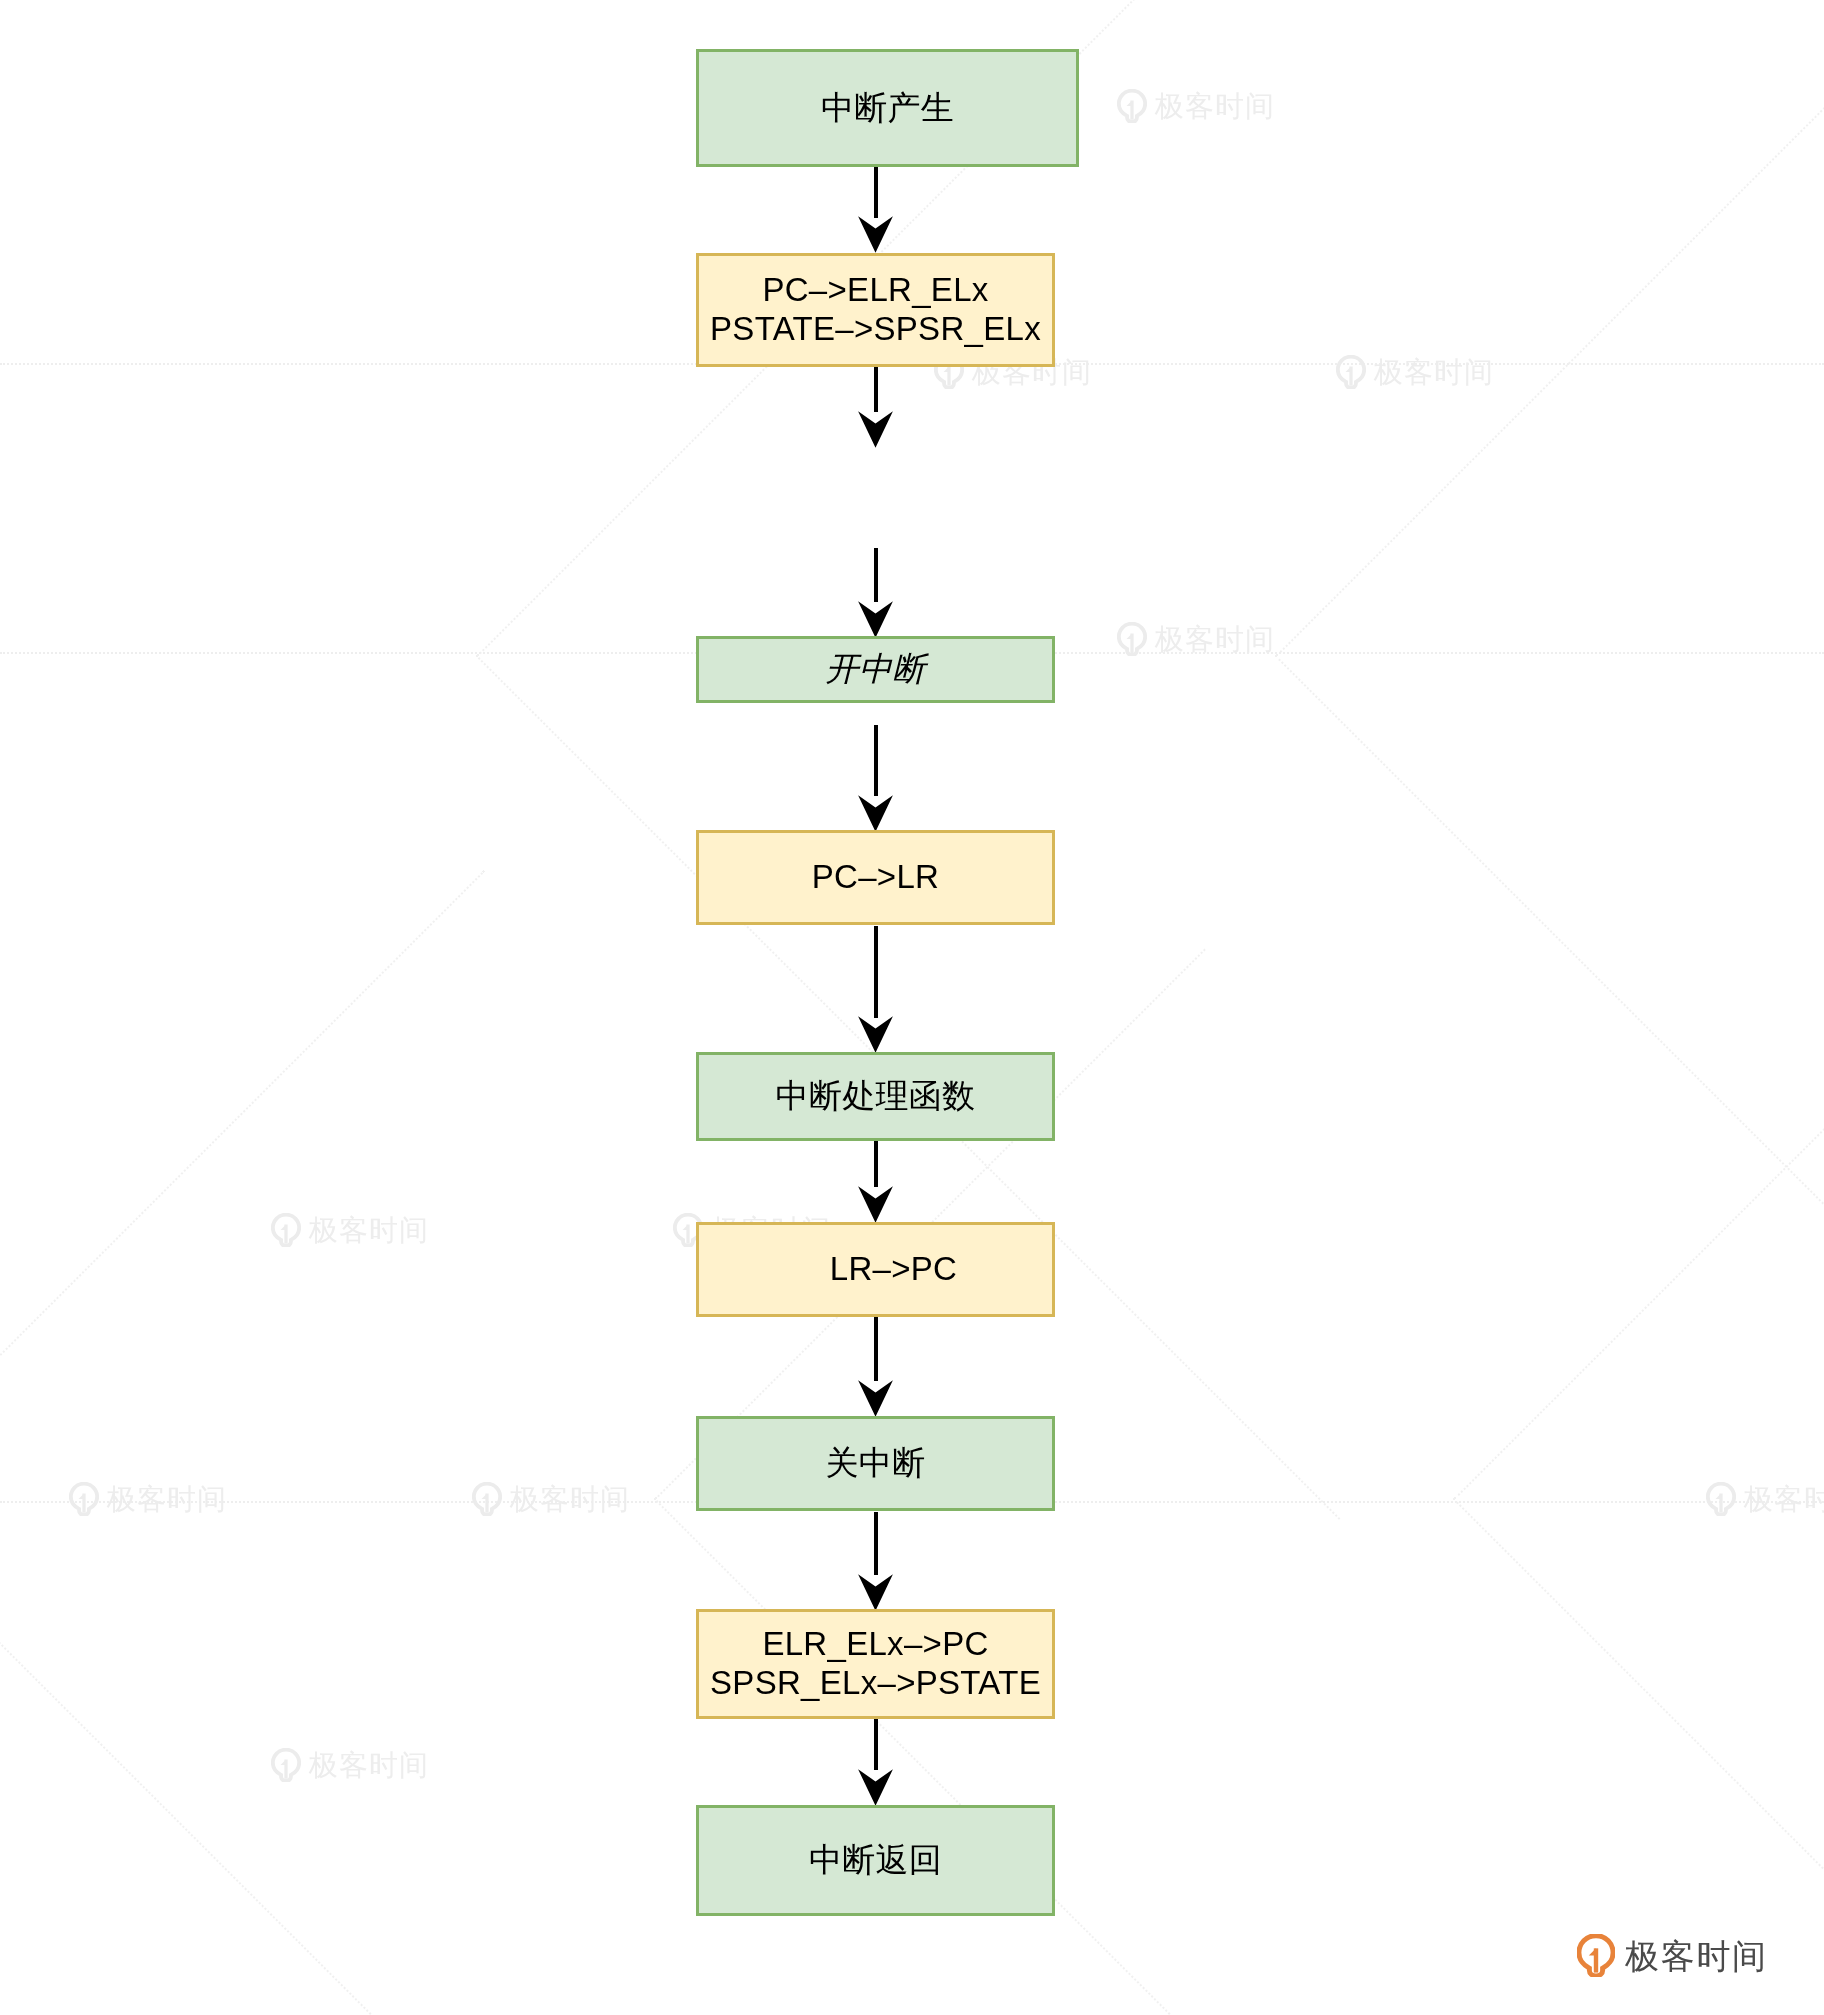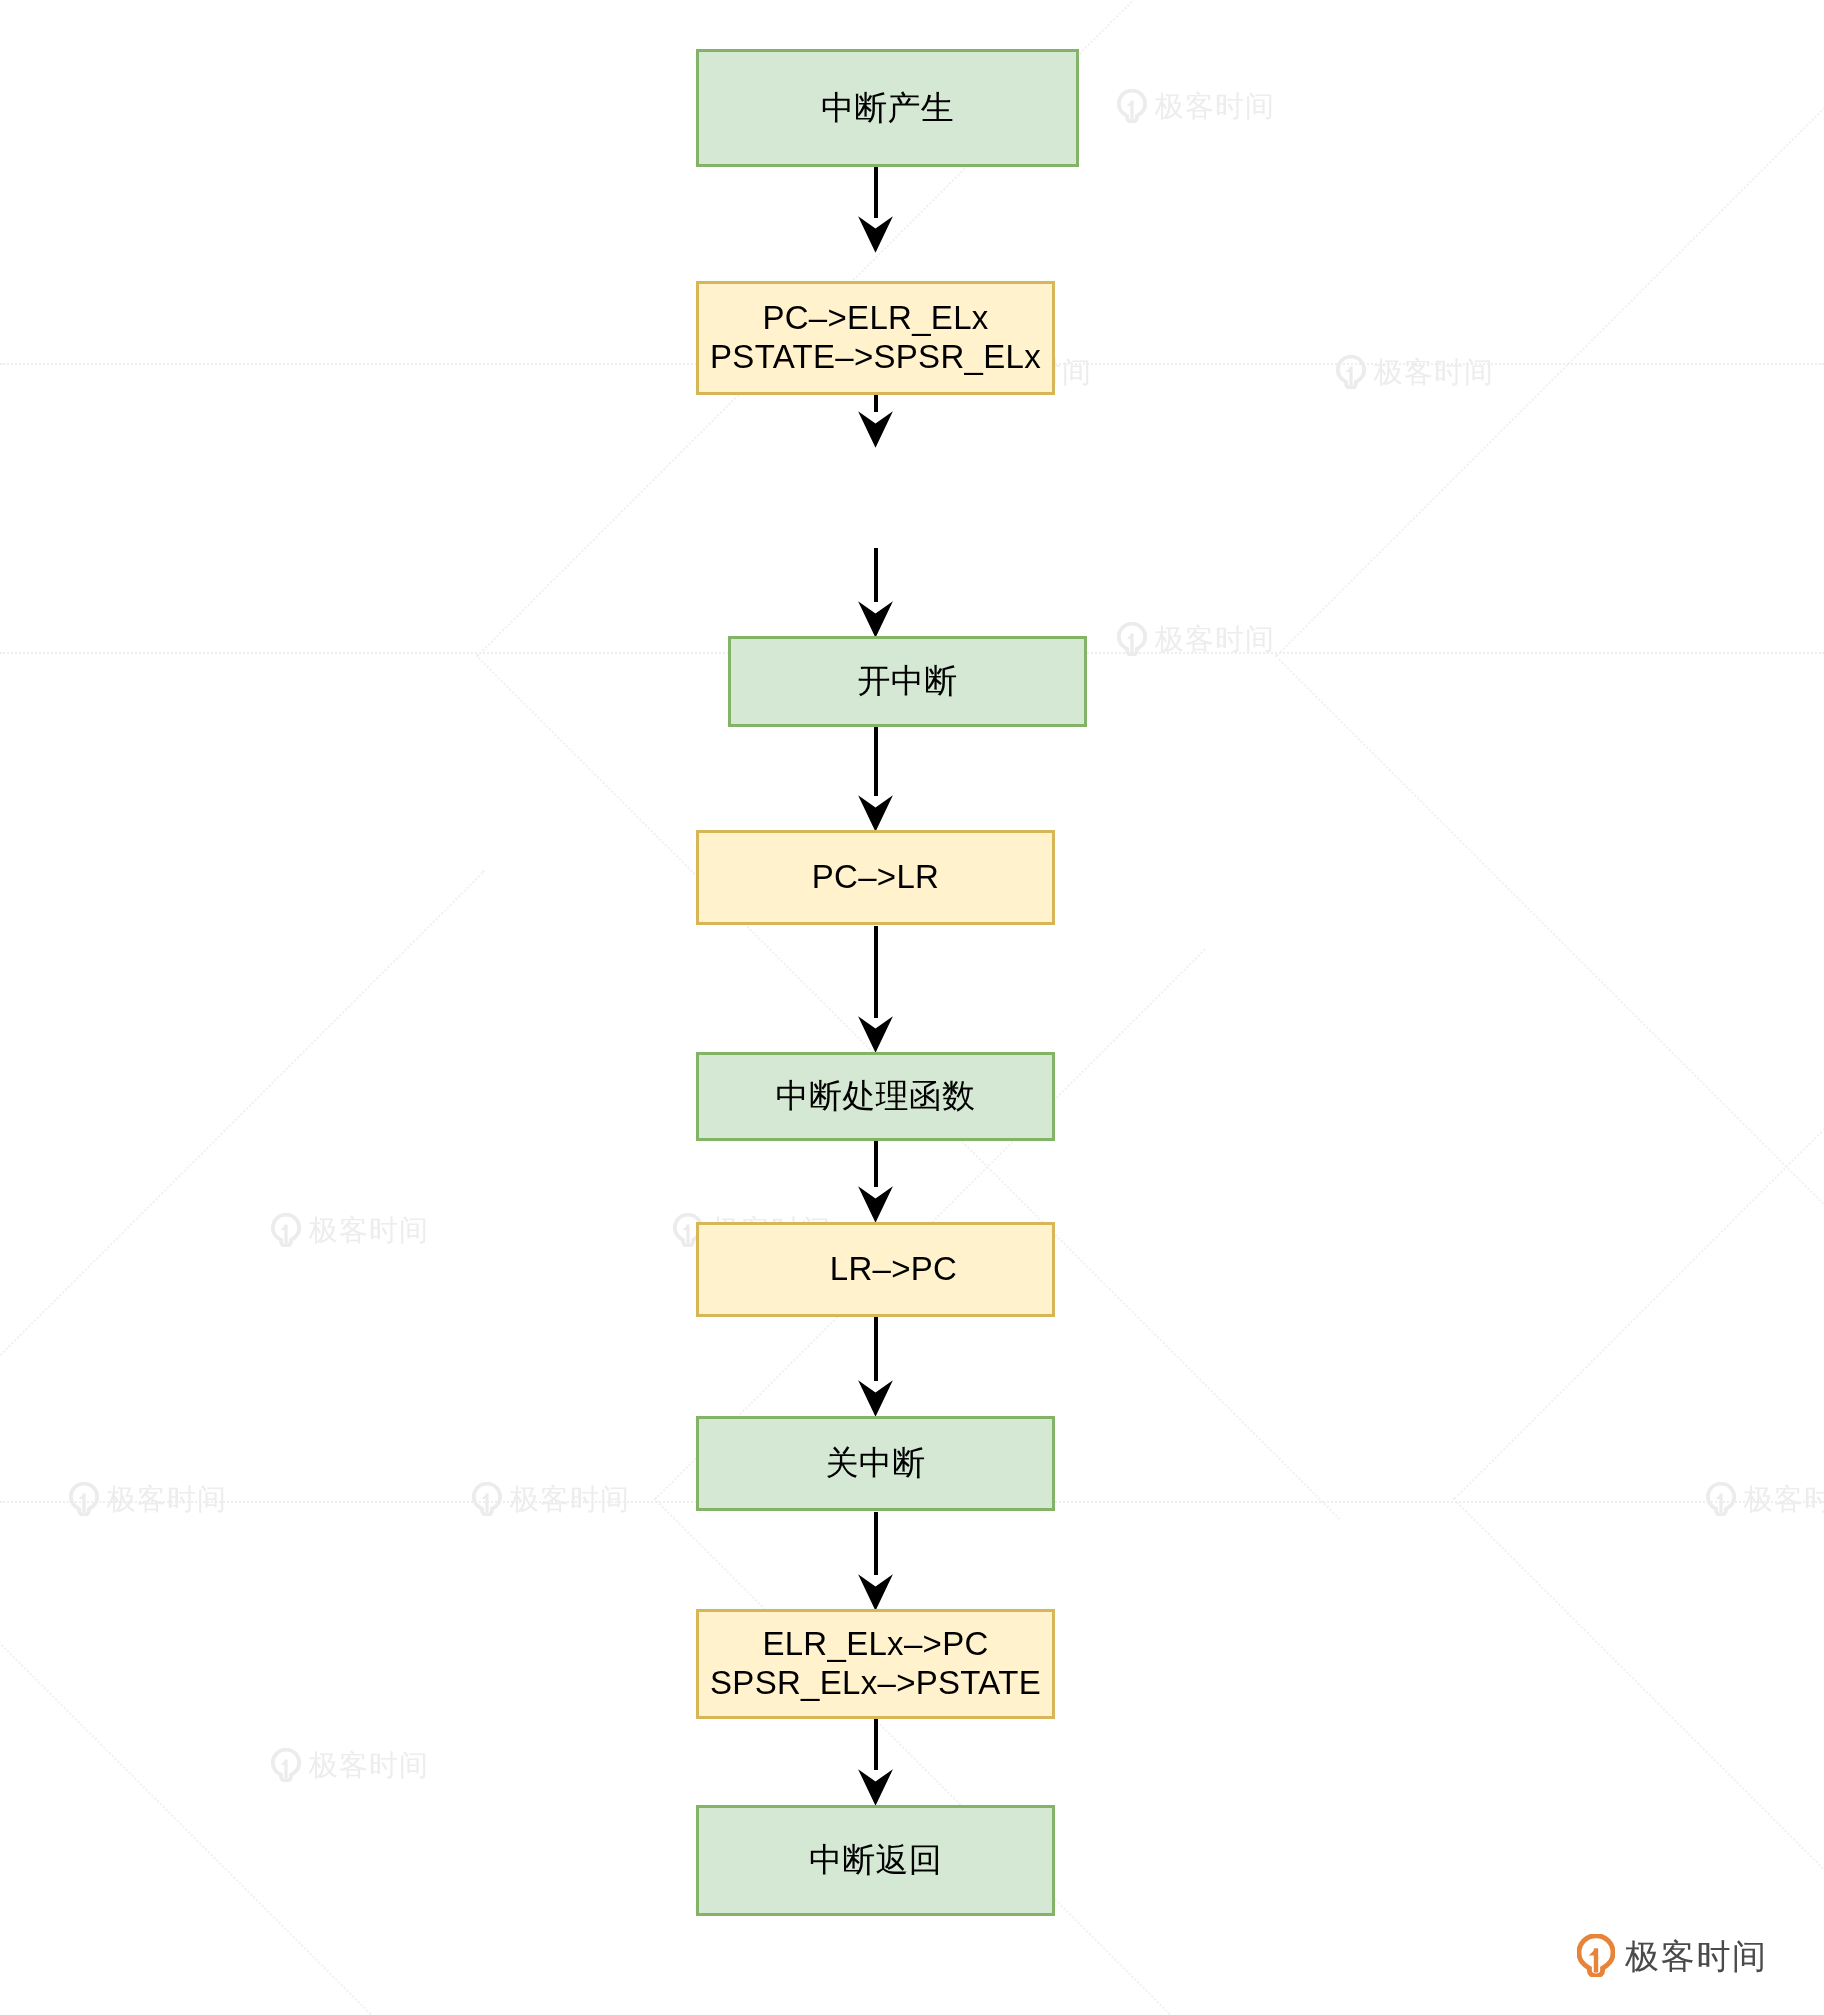--- a/index.html
+++ b/index.html
@@ -290,25 +290,25 @@
       </div>
       <div class="edge" style="left: 874px; top: 1719px; width: 3.9px; height: 85px;">
         <div class="shaft" style="height: 51px;"></div>
         <div class="head" style="top: 49px;"><svg width="37" height="39" viewBox="0 0 67 70" aria-hidden="true">
             <path d="M2 2 L33.5 68 L65 2 L33.5 24 Z" fill="#000000"></path>
           </svg></div>
       </div>
       <div class="node green cjk" style="left: 696px; top: 49px; width: 383px; height: 118px;">
         <span class="line">中断产生</span>
       </div>
-      <div class="node yellow latin" style="left: 696px; top: 253px; width: 359px; height: 114px; margin-top: 28px;">
+      <div class="node yellow latin" style="left: 696px; top: 253px; width: 359px; height: 114px;">
         <span class="line">PC–&gt;ELR_ELx</span>
         <span class="line">PSTATE–&gt;SPSR_ELx</span>
       </div>
-      <div class="node green cjk" style="left: 728px; top: 636px; width: 359px; height: 91px;">
+      <div class="node green cjk" style="left: 696px; top: 636px; width: 359px; height: 67px; font-style: italic;">
         <span class="line">开中断</span>
       </div>
       <div class="node yellow latin" style="left: 696px; top: 830px; width: 359px; height: 95px;">
         <span class="line">PC–&gt;LR</span>
       </div>
       <div class="node green cjk" style="left: 696px; top: 1052px; width: 359px; height: 89px;">
         <span class="line">中断处理函数</span>
       </div>
       <div class="node yellow latin" style="left: 696px; top: 1222px; width: 359px; height: 95px; padding-left: 36px;">
         <span class="line">LR–&gt;PC</span>

